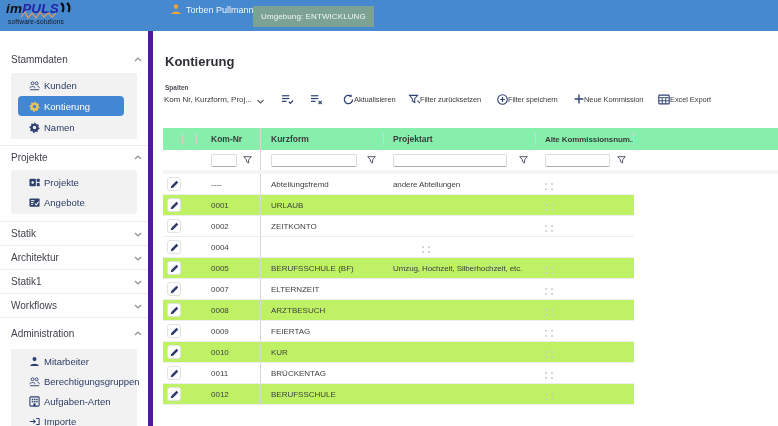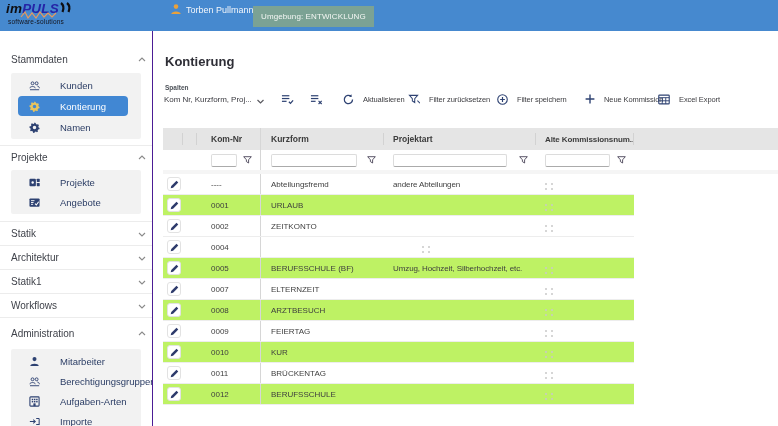--- a/index.html
+++ b/index.html
@@ -17,56 +17,56 @@
   .logo-sub { font-size:6.5px; color:#14141c; margin-top:4px; margin-left:2px; letter-spacing:0.2px; }
   .logo-scribble { position:absolute; left:14px; top:9px; }
   .topbar-user { position:absolute; left:170px; top:3px; display:flex; align-items:flex-end; }
   .topbar-user .uname { color:#f2f6fb; font-size:9px; margin-left:4px; }
   .env-badge { position:absolute; left:253px; top:6px; height:21px; padding:0 8px;
     background:#7BA294; border-radius:0; color:#f4f7f4; font-size:8px;
     letter-spacing:0.1px; display:flex; align-items:center; white-space:nowrap; }
 
   
   .sidebar { position:absolute; left:0; top:31px; width:153px; height:395px;
-    background:#fff; border-right:1px solid #4c1d95; padding-top:16px; overflow:hidden; }
+    background:#fff; border-right:5px solid #4c1d95; padding-top:16px; overflow:hidden; }
   .section { }
   .section-header { position:relative; height:23px; display:flex; align-items:center;
     padding-left:11px; }
   .section:first-child .section-header { height:24px; }
   .section:nth-child(2) .section-header { height:22px; }
   .section-header .sh-label { font-size:10px; color:#40434b; }
   .section-header .sh-chevron { position:absolute; right:6px; top:50%; margin-top:-2px; line-height:0; }
   .section-panel { margin:2px 11px 6px 11px; background:#f2f2f2; border-radius:2px; padding:2px 0; }
   .section:nth-child(2) .section-panel { margin-bottom:7px; }
   .side-item { height:20px; display:flex; align-items:center; padding-left:18px; }
   .side-item .si-icon { width:11px; height:11px; display:inline-flex; }
-  .side-item .si-label { font-size:9.5px; color:#2A3C64; margin-left:20px; white-space:nowrap; }
+  .side-item .si-label { font-size:9.5px; color:#2A3C64; margin-left:4px; white-space:nowrap; }
   .side-item.selected { background:#4187D3; border-radius:4px; margin:1px 13px 1px 7px;
     padding-left:11px; height:20px; }
   .side-item.selected .si-label { color:#ffffff; }
   .sec-collapsed { border-bottom:1px solid #ececec; }
   .sec-expanded { border-bottom:1px solid #ececec; }
   .section:last-child { border-bottom:none; }
   .sec-admin .section-header { margin-top:3px; height:24px; }
   .sec-admin .section-panel { margin-top:4px; }
 
   
   .main { position:absolute; left:163px; top:31px; width:615px; height:395px; background:#fff; }
   .page-title { position:absolute; left:2px; top:23px; font-size:13px; font-weight:bold; color:#2e2e36; }
   .columns-label { position:absolute; left:2px; top:53px; font-size:6.5px; font-weight:bold; color:#4c5158; }
   .toolbar { position:absolute; left:0; top:59px; width:615px; height:18px; }
   .tb-item { position:absolute; top:0; height:18px; display:flex; align-items:center; cursor:pointer; }
-  .tb-item .tb-label { font-size:7.5px; letter-spacing:-0.1px; color:#3d3d41; margin-left:9px; white-space:nowrap; }
+  .tb-item .tb-label { font-size:7.5px; letter-spacing:-0.1px; color:#3d3d41; margin-left:0; white-space:nowrap; }
   .col-select { position:absolute; left:1px; top:0; height:18px; display:flex; align-items:center; cursor:pointer; }
   .col-select .cs-value { font-size:8px; letter-spacing:-0.05px; color:#3a3a40; white-space:nowrap; }
   .col-select .cs-arrow { margin-left:5px; }
 
   
   .grid { position:absolute; left:0; top:97px; width:615px; height:298px; font-size:8px; }
-  .g-head { display:flex; height:22px; background:#e5e5e5; position:relative; }
+  .g-head { display:flex; height:22px; background:#86efac; position:relative; }
   .g-head .gc { display:flex; align-items:center; font-weight:bold; color:#3c3c3c; position:relative;
     font-size:8.5px; white-space:nowrap; overflow:hidden; }
   .g-head .c-alte { font-size:8px; letter-spacing:-0.1px; }
   .g-head .gc.tick:after { content:""; position:absolute; right:0; top:5px; height:12px;
     width:1px; background:#d2d2d2; }
   .g-filter { display:flex; height:20px; background:#fff; position:relative; }
   .g-filter .gc { display:flex; align-items:center; position:relative; }
   .f-input { height:13px; border:1px solid #dcdcdc; border-bottom-color:#ababab;
     border-radius:2px; background:#fff; font-size:8px; padding:0 2px; outline:none;
     font-family:"Liberation Sans", sans-serif; }
@@ -340,21 +340,21 @@
         </div>
         <div class="tb-item" style="left: 334px;">
           <span style="display: inline-flex;">
             <svg width="11" height="11" viewBox="0 0 12 12">
               <circle cx="6" cy="6" r="5.2" stroke="#2E4272" stroke-width="1.2" fill="none"></circle>
               <path d="M6 3.4 V8.6 M3.4 6 H8.6" stroke="#2E4272" stroke-width="1.3"></path>
             </svg>
           </span>
           <span class="tb-label">Filter speichern</span>
         </div>
-        <div class="tb-item" style="left: 422px;">
+        <div class="tb-item" style="left: 411px;">
           <span style="display: inline-flex;">
             <svg width="10" height="10" viewBox="0 0 10 10">
               <path d="M5 0.6 V9.4 M0.6 5 H9.4" stroke="#2E4272" stroke-width="1.4"></path>
             </svg>
           </span>
           <span class="tb-label">Neue Kommission</span>
         </div>
         <div class="tb-item" style="left: 495px;">
           <span style="display: inline-flex;">
             <svg width="12" height="11" viewBox="0 0 13 12">

